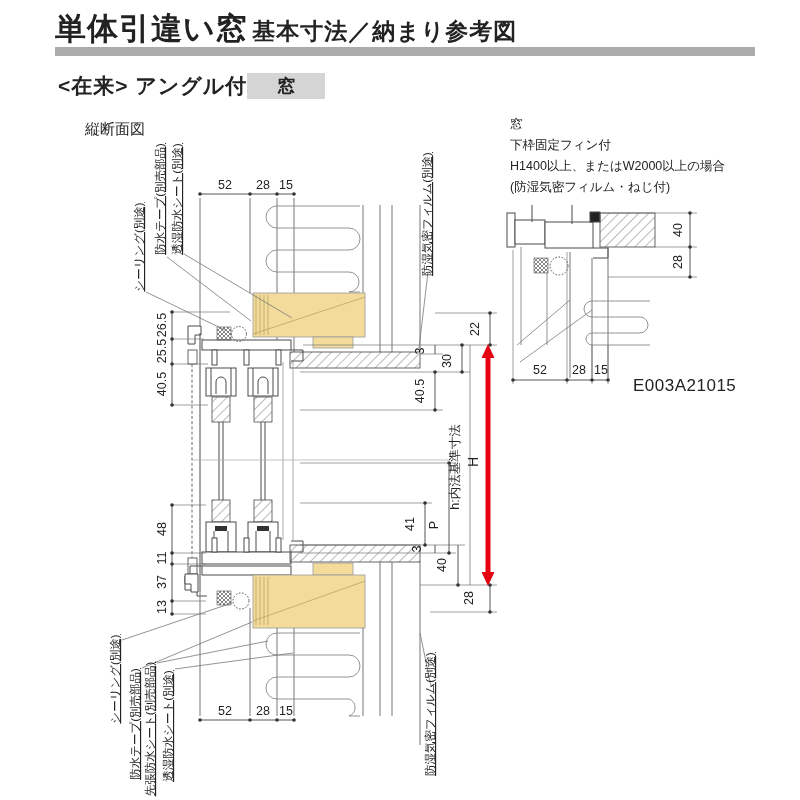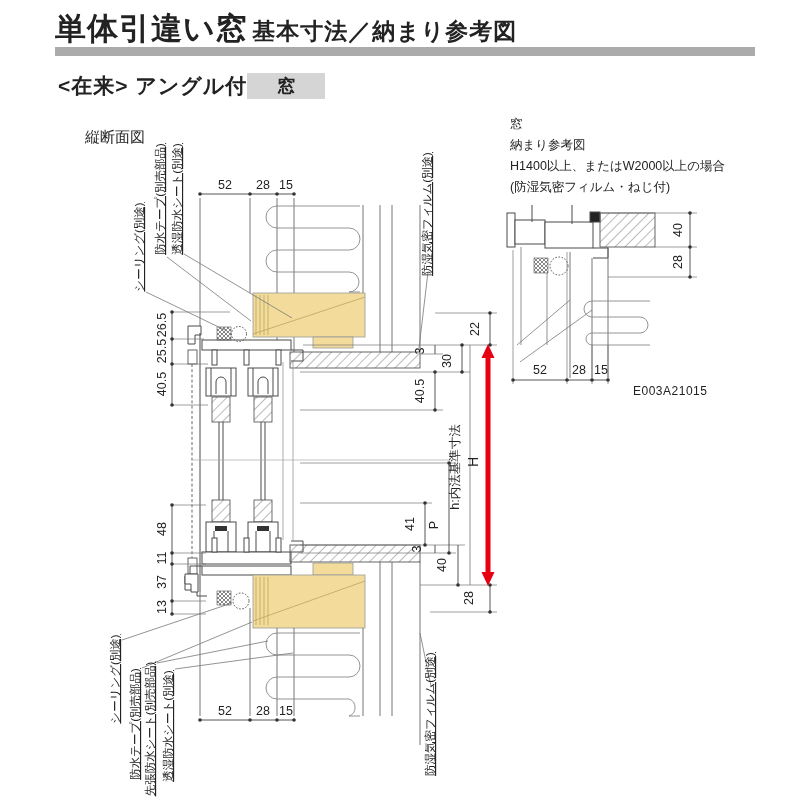--- a/index.html
+++ b/index.html
@@ -7,23 +7,23 @@
        font-family:"Liberation Sans","DejaVu Sans",sans-serif;color:#222;}
   .abs{position:absolute;}
   .titlebar{left:55px;top:8px;white-space:nowrap;}
   .t1{font-size:31px;font-weight:bold;letter-spacing:1px;}
   .t2{font-size:23px;font-weight:bold;letter-spacing:1px;}
   .rule{left:55px;top:47px;width:700px;height:9px;background:#ababab;}
   .subrow{left:58px;top:72px;display:flex;align-items:center;}
   .s1{font-size:21px;font-weight:bold;letter-spacing:1px;}
   .tag{display:inline-block;background:#d5d5d5;font-size:18px;font-weight:bold;
        padding:2px 30px;line-height:22px;}
-  .caption{left:85px;top:128px;font-size:15px;}
+  .caption{left:85px;top:120px;font-size:15px;}
   .notes{left:510px;top:114px;font-size:12.5px;line-height:21px;}
-  .code{left:633px;top:384px;font-size:12px;letter-spacing:0.5px;}
+  .code{left:633px;top:376px;font-size:17px;letter-spacing:0.5px;}
   svg text{font-family:"Liberation Sans","DejaVu Sans",sans-serif;fill:#222;}
   .dimtxt{font-size:12.5px;}
   .lbltxt{font-size:11.5px;text-decoration:underline;}
   .htxt{font-size:14px;}
 </style>
 </head>
 <body>
 
 <div class="abs titlebar">
   <span class="t1">単体引違い窓</span>
@@ -31,21 +31,21 @@
 </div>
 <div class="abs rule"></div>
 <div class="abs subrow">
   <span class="s1">&lt;在来&gt; アングル付</span>
   <span class="tag">窓</span>
 </div>
 <div class="abs caption">縦断面図</div>
 
 <div class="abs notes">
   <div>窓</div>
-  <div>納まり参考図</div>
+  <div>下枠固定フィン付</div>
   <div>H1400以上、またはW2000以上の場合</div>
   <div>(防湿気密フィルム・ねじ付)</div>
 </div>
 
 <svg class="abs" style="left:90px;top:140px;" width="420" height="660" viewBox="90 140 420 660">
   <defs>
     <pattern id="ph" width="7" height="7" patternUnits="userSpaceOnUse" patternTransform="rotate(45)">
       <line x1="0" y1="0" x2="0" y2="7" stroke="#777" stroke-width="1"></line>
     </pattern>
     <pattern id="px" width="4" height="4" patternUnits="userSpaceOnUse">

